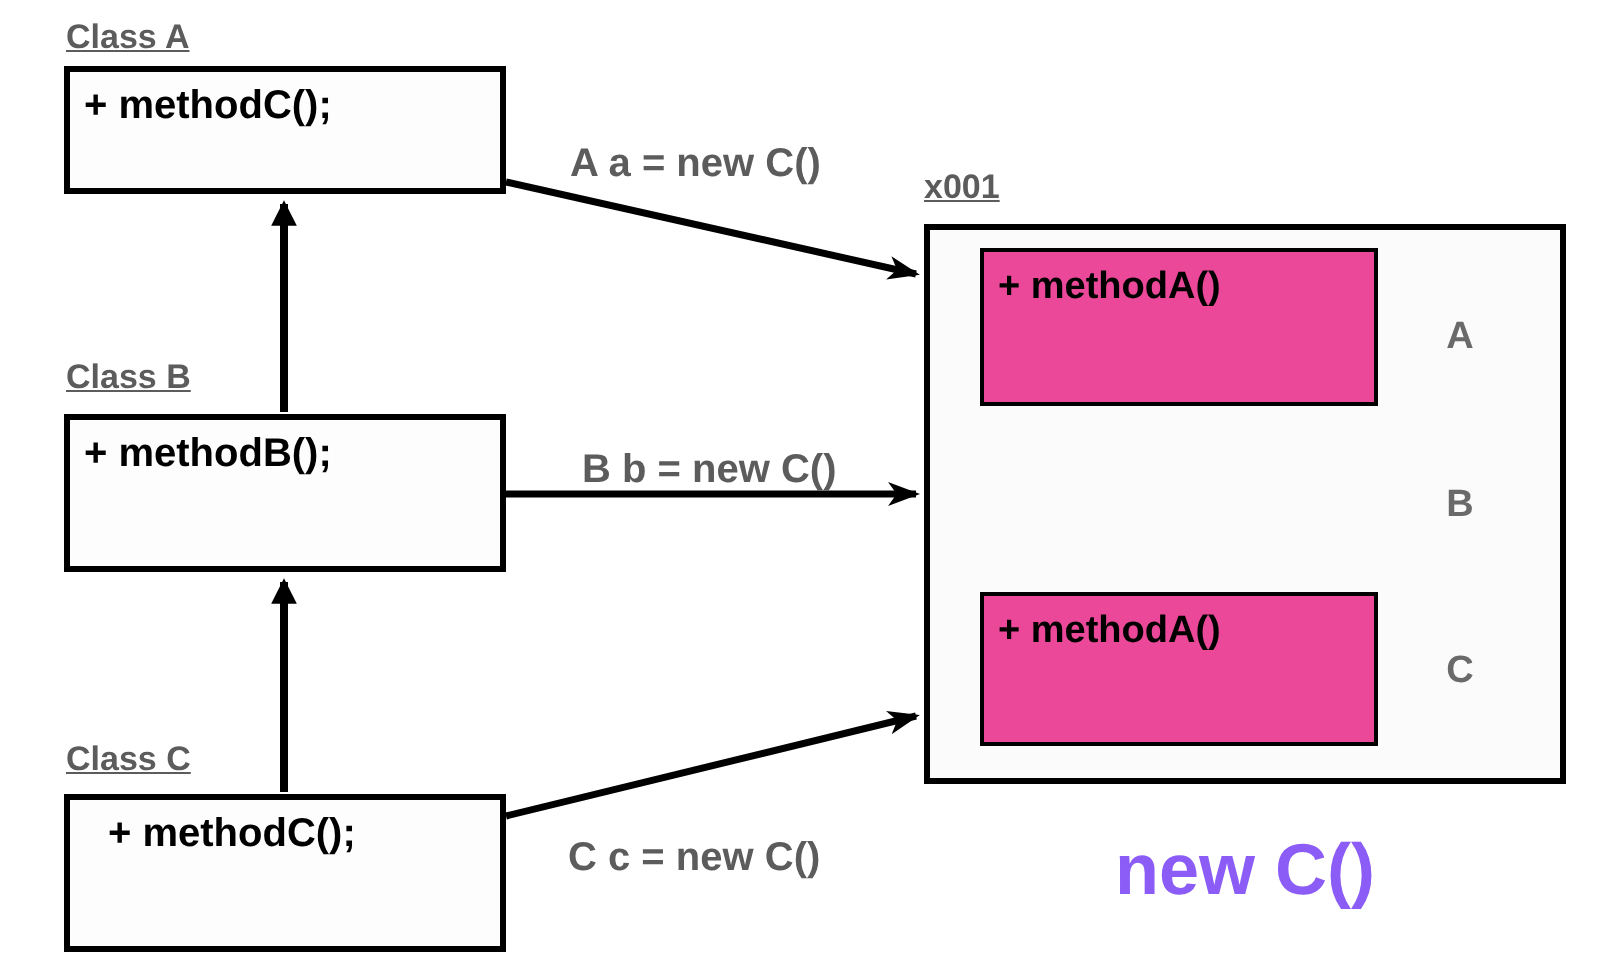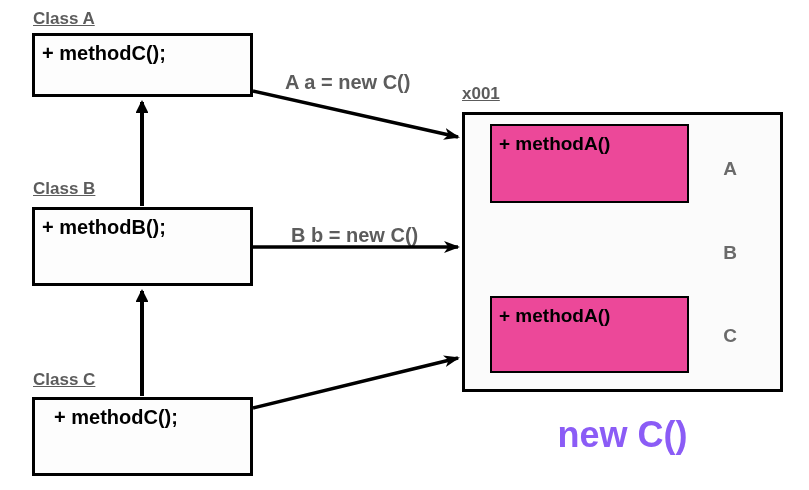--- a/index.html
+++ b/index.html
@@ -124,20 +124,21 @@
     <div class="slot-box" style="top:181px; height:77px;">
       <div class="slot-text">+ methodA()</div>
     </div>
     <div class="slot-letter" style="top:210px;">C</div>
   </div>
 
   <div class="abs instance-caption">new C()</div>
 
   <div class="abs assign-label" style="left:285px; top:71px;">A a = new C()</div>
   <div class="abs assign-label" style="left:291px; top:224px;">B b = new C()</div>
+  <div class="abs assign-label" style="left:284px; top:418px;">C c = new C()</div>
 
   <svg id="arrow-layer" width="809" height="490" viewBox="0 0 809 490">
     <defs>
       <marker id="triangle" viewBox="0 0 10 10" refX="8.5" refY="5" markerWidth="3.2" markerHeight="3.2" orient="auto" markerUnits="strokeWidth">
         <path d="M0,0 L10,5 L0,10 Z" fill="#000000"></path>
       </marker>
       <marker id="barb" viewBox="0 0 12 10" refX="10.5" refY="5" markerWidth="4.6" markerHeight="3.8" orient="auto" markerUnits="strokeWidth">
         <path d="M0,0.5 L12,5 L0,9.5 L3.2,5 Z" fill="#000000"></path>
       </marker>
     </defs>

